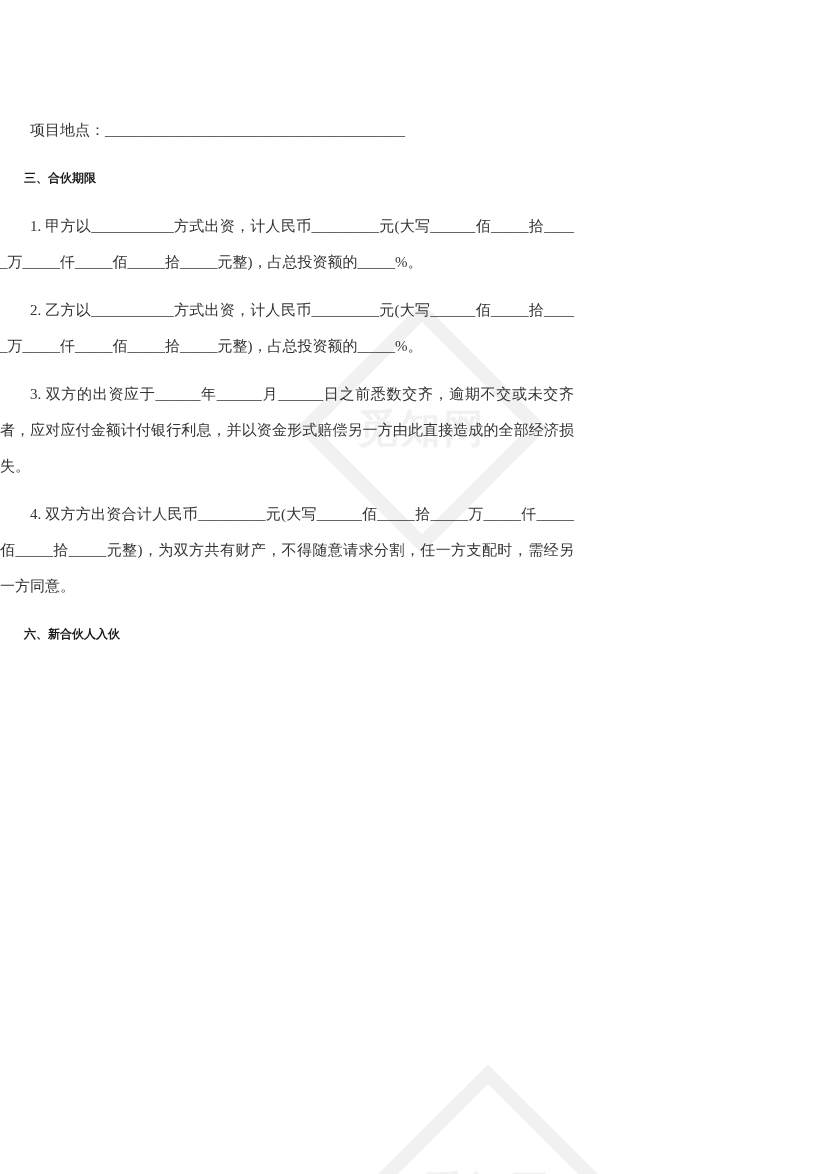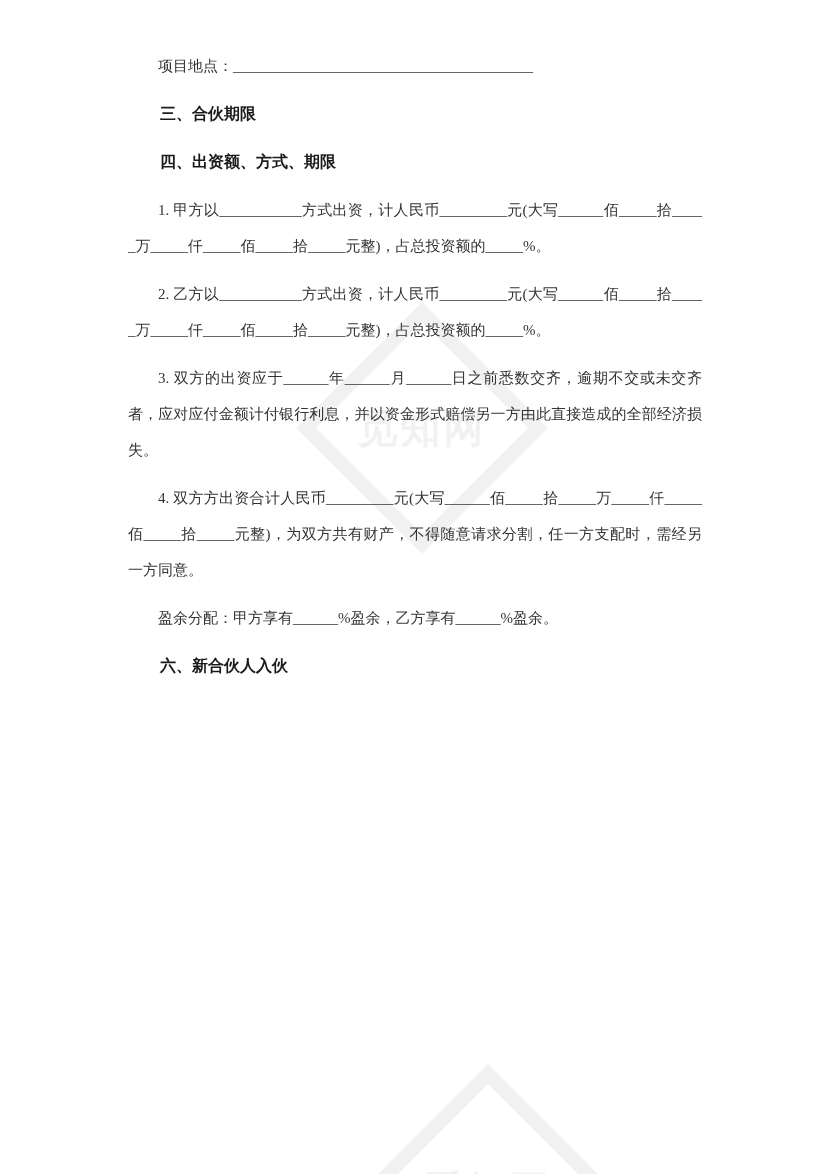--- a/index.html
+++ b/index.html
@@ -11,39 +11,38 @@
     position: relative;
     width: 830px;
     height: 1174px;
     overflow: hidden;
     font-family: "Liberation Serif", "DejaVu Serif", serif;
     color: #333333;
   }
   .doc-content {
     position: relative;
     z-index: 2;
-    margin-left: 128px;
     width: 574px;
-    padding-top: 48px;
+    padding-top: 112px;
   }
   .doc-content p,
   .doc-content h3 {
     margin: 0 0 12px 0;
     font-size: 15px;
     line-height: 36px;
     text-indent: 2em;
     text-align: justify;
     font-weight: 400;
     word-break: break-all;
   }
   .doc-content h3 {
     font-weight: 700;
     color: #1a1a1a;
     text-align: left;
-    font-size: 16px;
+    font-size: 12px;
   }
   
   .watermark {
     position: absolute;
     z-index: 1;
     width: 150px;
     height: 150px;
     border: 14px solid rgba(0, 0, 0, 0.055);
     transform: rotate(45deg);
     display: flex;
@@ -73,30 +72,28 @@
   <span class="wm-inner">觅知网</span>
 </div>
 
 <div class="doc-content">
 
   <p>项目地点：________________________________________</p>
 
   <h3>三、合伙期限</h3>
 
 
-  <h3>四、出资额、方式、期限</h3>
 
   <p>1. 甲方以___________方式出资，计人民币_________元(大写______佰_____拾_____万_____仟_____佰_____拾_____元整)，占总投资额的_____%。</p>
 
   <p>2. 乙方以___________方式出资，计人民币_________元(大写______佰_____拾_____万_____仟_____佰_____拾_____元整)，占总投资额的_____%。</p>
 
   <p>3. 双方的出资应于______年______月______日之前悉数交齐，逾期不交或未交齐者，应对应付金额计付银行利息，并以资金形式赔偿另一方由此直接造成的全部经济损失。</p>
 
   <p>4. 双方方出资合计人民币_________元(大写______佰_____拾_____万_____仟_____佰_____拾_____元整)，为双方共有财产，不得随意请求分割，任一方支配时，需经另一方同意。</p>
 
 
-  <p>盈余分配：甲方享有______%盈余，乙方享有______%盈余。</p>
 
 
   <h3>六、新合伙人入伙</h3>
 
 
 </div>
 
 </body></html>

